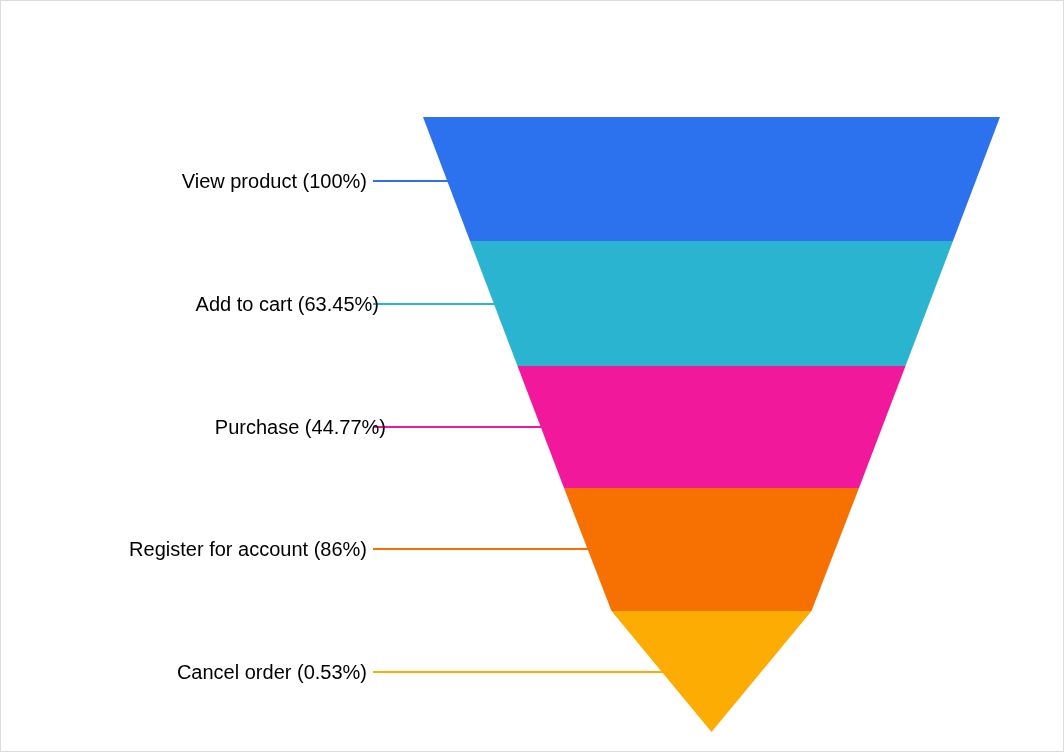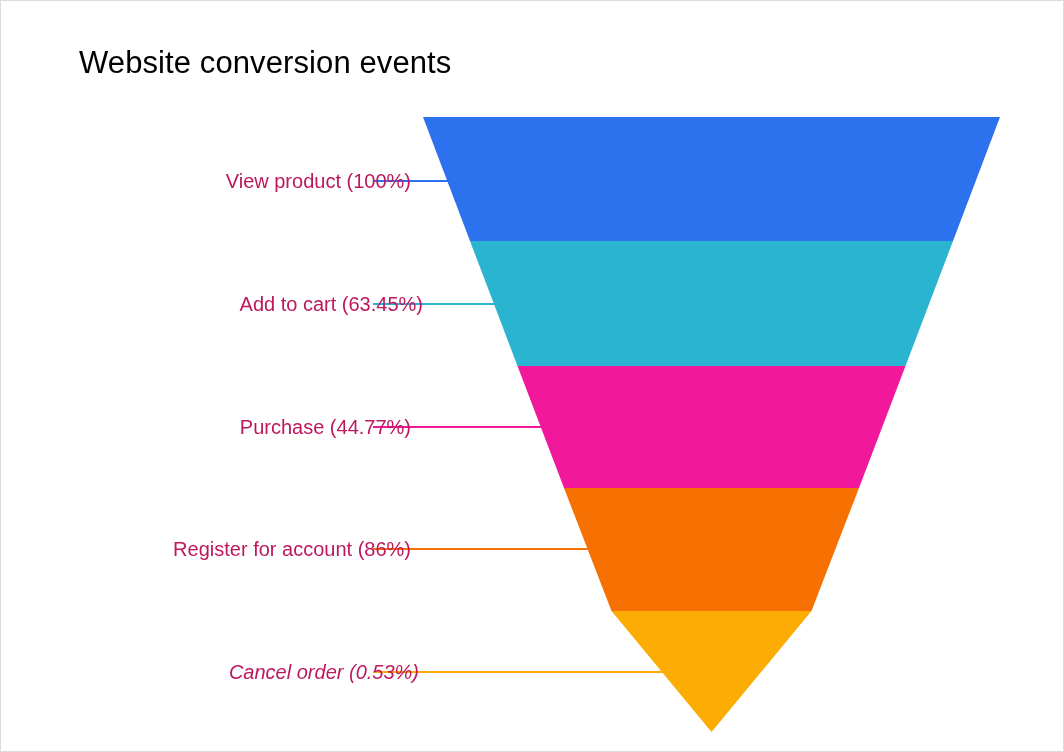--- a/index.html
+++ b/index.html
@@ -32,33 +32,31 @@
   #funnel-svg {
     position: absolute;
     left: 0;
     top: 0;
     width: 1064px;
     height: 752px;
   }
   .stage-label {
     position: absolute;
     font-size: 20px;
-    color: #be185d;
+    color: #000000;
     white-space: nowrap;
     transform: translateY(-50%);
     text-align: right;
-    margin-left: 44px;
   }
 </style>
 </head>
 <body>
 
 <div id="canvas">
 
-  <div id="chart-title">Website conversion events</div>
 
   <svg id="funnel-svg" viewBox="0 0 1064 752">
     <g id="funnel-segments">
         <polygon points="422,116 999,116 952,240 469,240" fill="#2c72ee"></polygon>
         <polygon points="469,240 952,240 904.5,365 516.5,365" fill="#2bb4d0"></polygon>
         <polygon points="516.5,365 904.5,365 858,487 563,487" fill="#f2189b"></polygon>
         <polygon points="563,487 858,487 810.5,610 610.5,610" fill="#f77102"></polygon>
         <polygon points="610.5,610 810.5,610 710.5,731 710.5,731" fill="#fcac03"></polygon>
       </g>
     <g id="funnel-leaders">
@@ -66,18 +64,18 @@
         <line x1="372" y1="303" x2="500" y2="303" stroke="#2bb4d0" stroke-width="2"></line>
         <line x1="372" y1="426" x2="548" y2="426" stroke="#f2189b" stroke-width="2"></line>
         <line x1="372" y1="548" x2="608" y2="548" stroke="#f77102" stroke-width="2"></line>
         <line x1="372" y1="671" x2="675" y2="671" stroke="#fcac03" stroke-width="2"></line>
       </g>
   </svg>
 
   <div id="funnel-labels">
       <div class="stage-label" style="left: 0px; width: 366px; top: 180px;">View product (100%)</div>
       <div class="stage-label" style="left: 12px; width: 366px; top: 303px;">Add to cart (63.45%)</div>
-      <div class="stage-label" style="left: 0px; width: 366px; top: 426px;">Purchase (44.77%)</div>
+      <div class="stage-label" style="left: 0px; width: 366px; top: 426px; padding-left: 19px;">Purchase (44.77%)</div>
       <div class="stage-label" style="left: 0px; width: 366px; top: 548px;">Register for account (86%)</div>
-      <div class="stage-label" style="left: 8px; width: 366px; top: 671px; font-style: italic;">Cancel order (0.53%)</div>
+      <div class="stage-label" style="left: 0px; width: 366px; top: 671px;">Cancel order (0.53%)</div>
     </div>
 
 </div>
 
 </body></html>

